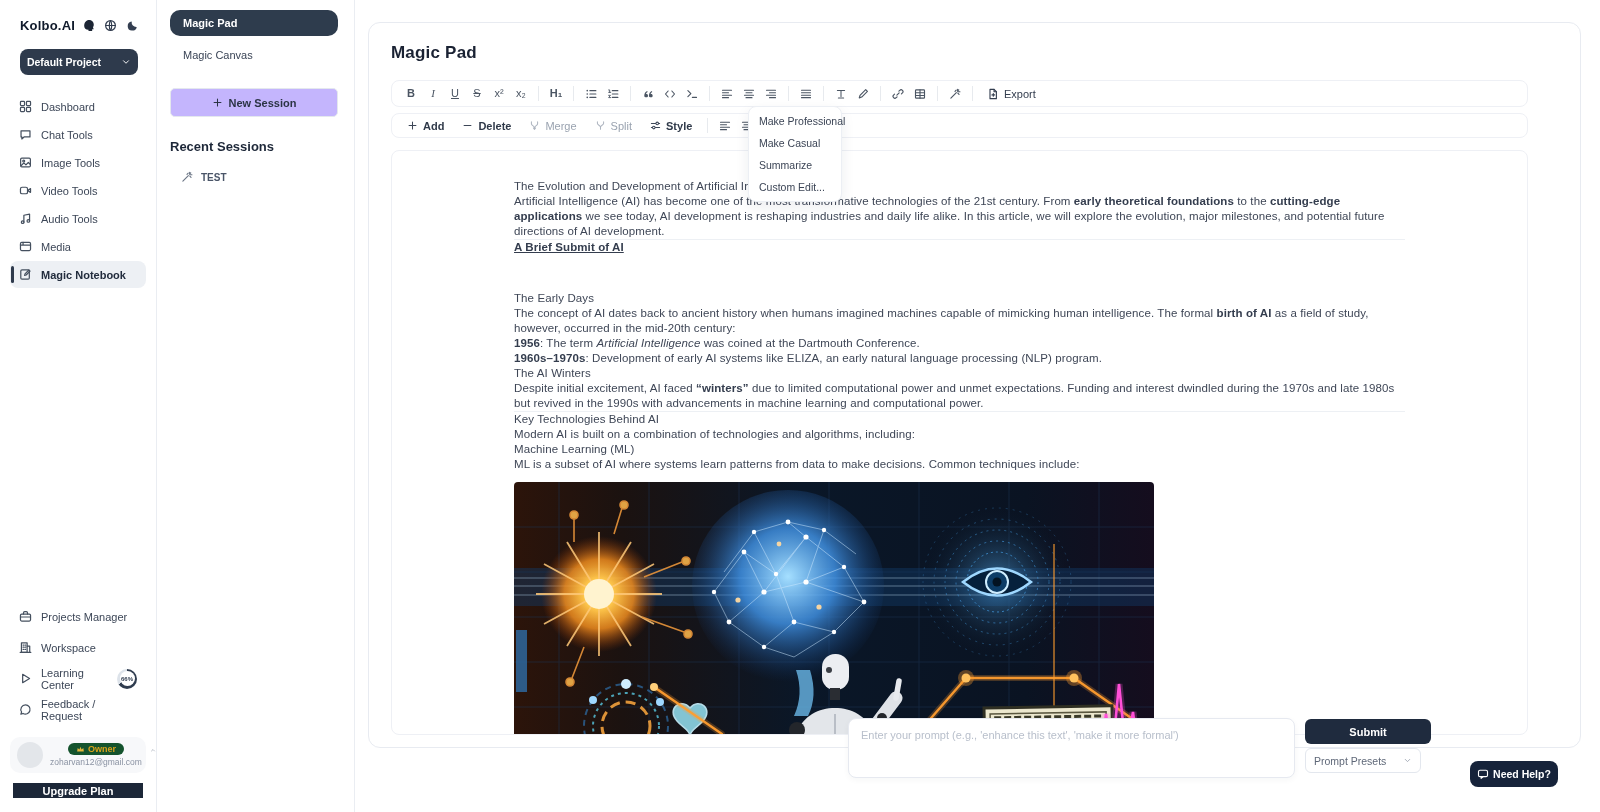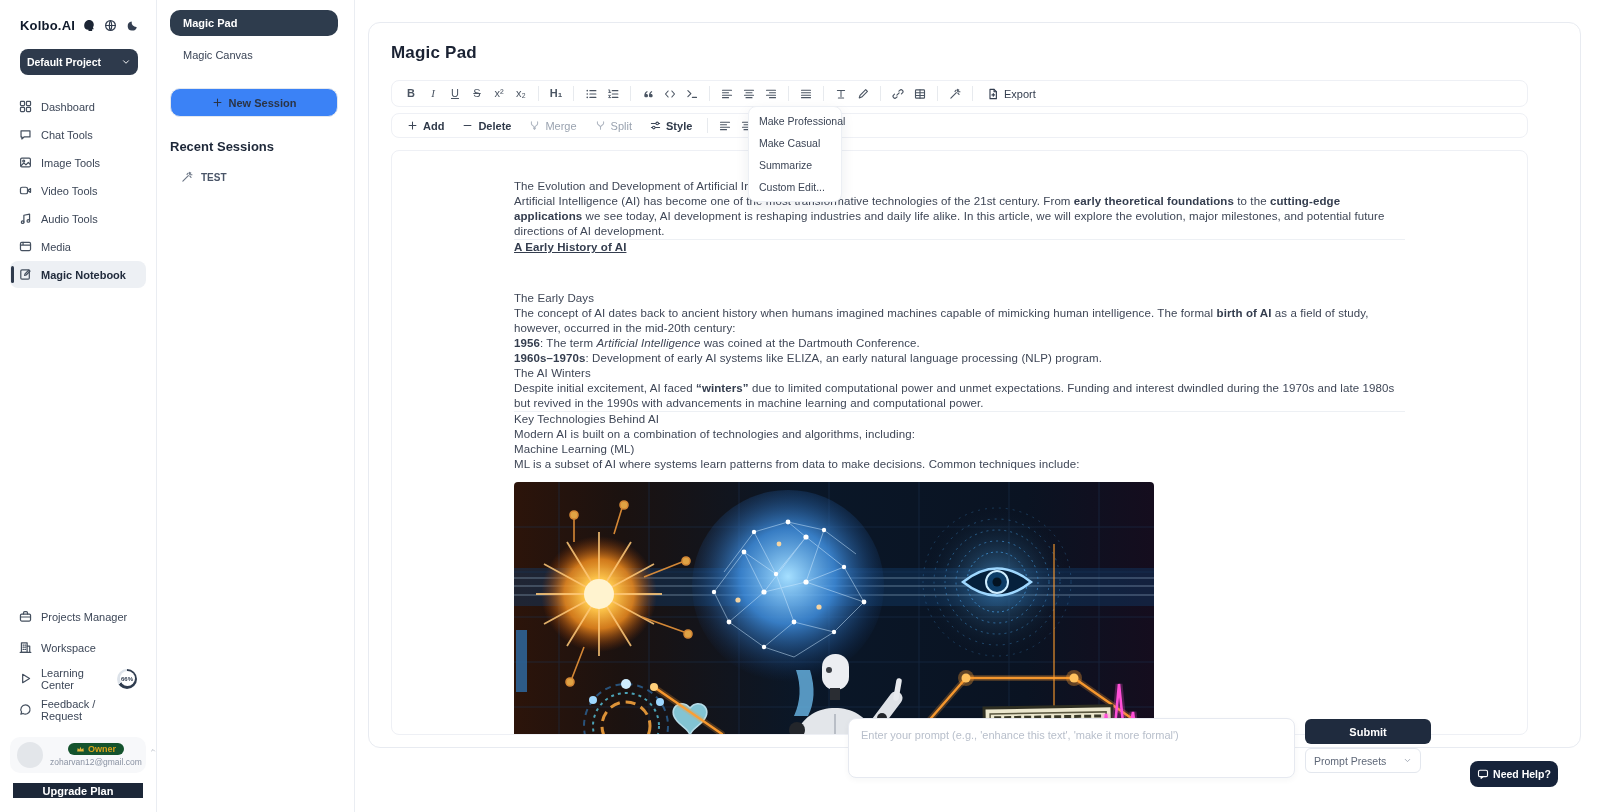--- a/index.html
+++ b/index.html
@@ -40,22 +40,22 @@
   .user-email{font-size:8.5px;color:#8b93a3;white-space:nowrap}
   .user-caret{color:#a7aeba;align-self:flex-start;margin-top:4px}
   .upgrade-btn{margin:10px 3px 0 3px;height:15px;background:#1c2738;color:#fff;border-radius:0;font-size:11px;
     font-weight:700;display:flex;align-items:center;justify-content:center;cursor:pointer}
 
   
   .sessions{width:198px;flex:0 0 198px;border-right:1px solid #eaedf2;padding:10px 16px 0 13px;background:#fff}
   .session-tab{font-size:11px;color:#3a4456;padding:7px 13px;border-radius:10px;cursor:pointer}
   .session-tab.active{background:#2e3c4d;color:#fff;font-weight:700;padding:7px 13px}
   .session-tab.plain{margin-top:6px}
-  .new-session-btn{margin-top:20px;border:1px solid #e4e8ee;border-radius:10px;height:29px;display:flex;
-    align-items:center;justify-content:center;gap:6px;font-size:11px;font-weight:600;color:#2b3445;cursor:pointer;background:#3b82f6}
+  .new-session-btn{margin-top:20px;border:1px solid #e4e8ee;border-radius:5px;height:29px;display:flex;
+    align-items:center;justify-content:center;gap:6px;font-size:11px;font-weight:600;color:#2b3445;cursor:pointer;background:#c4b5fd}
   .recent-heading{margin-top:22px;font-size:13px;font-weight:700;color:#1d2738}
   .recent-item{margin-top:17px;display:flex;gap:8px;align-items:center;font-size:10px;font-weight:600;
     color:#4a5568;padding-left:11px;cursor:pointer}
   .recent-item .ic{color:#6b7585}
 
   
   .main-wrap{flex:1;padding:22px 19px 0 13px}
   .main-card{position:relative;height:726px;border:1px solid #e8ebf1;border-radius:12px;background:#fff;
     padding:20px 0 0 22px}
   .page-title{font-size:17px;font-weight:700;color:#1a2233;letter-spacing:.2px}
@@ -509,21 +509,21 @@
               <svg viewBox="0 0 16 16" width="12" height="12" fill="none" stroke="currentColor" stroke-width="1.5" stroke-linecap="round" stroke-linejoin="round">
                 <path d="M2 3h12M6 6.3h8M2 9.6h12M6 12.9h8"></path>
               </svg>
             </span>
           </div>
         </div>
       <div class="doc" data-name="document-editor">
         <div data-name="document-content">
             <p data-name="doc-paragraph"><span>The Evolution and Development of Artificial Intelligence</span></p>
             <p data-name="doc-paragraph" class="ruled"><span>Artificial Intelligence (AI) has become one of the most transformative technologies of the 21st century. From </span><span class="b">early theoretical foundations</span><span> to the </span><span class="b">cutting-edge applications</span><span> we see today, AI development is reshaping industries and daily life alike. In this article, we will explore the evolution, major milestones, and potential future directions of AI development.</span></p>
-            <p data-name="doc-paragraph"><span class="b u">A Early History of AI</span></p>
+            <p data-name="doc-paragraph"><span class="b u">A Brief Submit of AI</span></p>
             <div data-name="doc-spacer" style="height: 36px;"></div>
             <p data-name="doc-paragraph"><span>The Early Days</span></p>
             <p data-name="doc-paragraph"><span>The concept of AI dates back to ancient history when humans imagined machines capable of mimicking human intelligence. The formal </span><span class="b">birth of AI</span><span> as a field of study, however, occurred in the mid-20th century:</span></p>
             <p data-name="doc-paragraph"><span class="b">1956</span><span>: The term </span><span class="i">Artificial Intelligence</span><span> was coined at the Dartmouth Conference.</span></p>
             <p data-name="doc-paragraph"><span class="b">1960s–1970s</span><span>: Development of early AI systems like ELIZA, an early natural language processing (NLP) program.</span></p>
             <p data-name="doc-paragraph"><span>The AI Winters</span></p>
             <p data-name="doc-paragraph" class="ruled"><span>Despite initial excitement, AI faced </span><span class="b">“winters”</span><span> due to limited computational power and unmet expectations. Funding and interest dwindled during the 1970s and late 1980s but revived in the 1990s with advancements in machine learning and computational power.</span></p>
             <p data-name="doc-paragraph"><span>Key Technologies Behind AI</span></p>
             <p data-name="doc-paragraph"><span>Modern AI is built on a combination of technologies and algorithms, including:</span></p>
             <p data-name="doc-paragraph"><span>Machine Learning (ML)</span></p>

